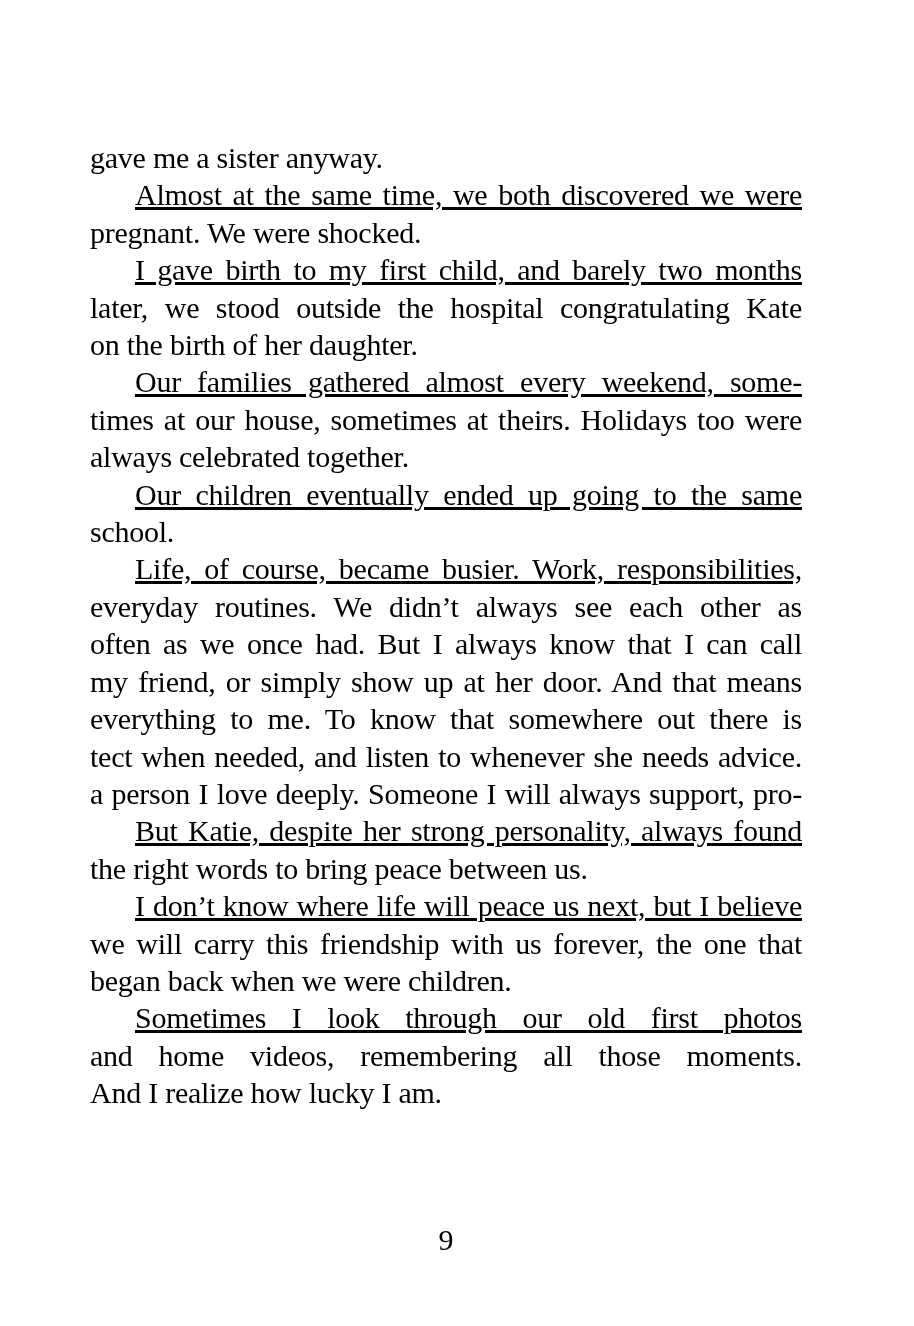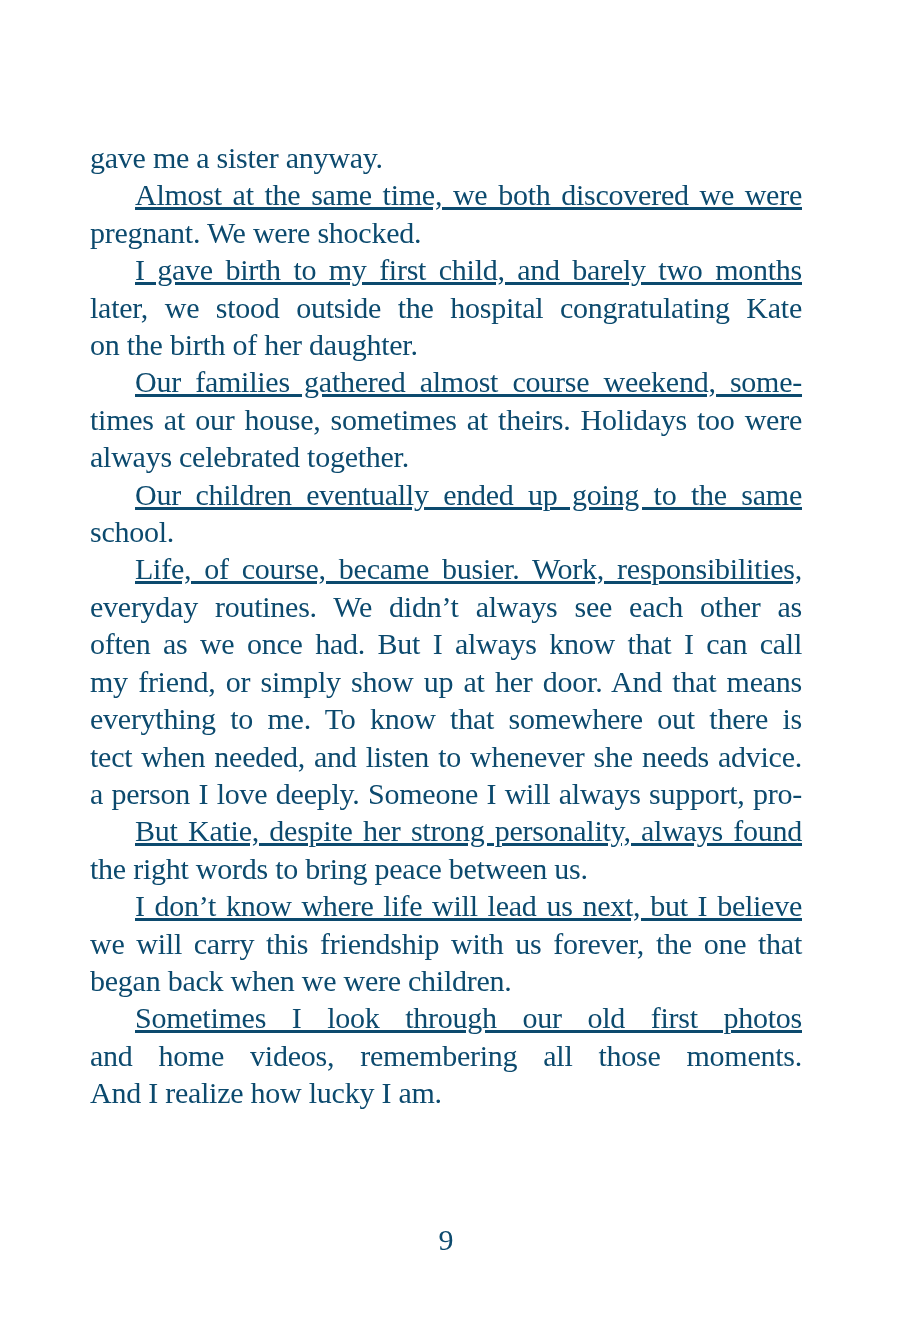--- a/index.html
+++ b/index.html
@@ -7,21 +7,21 @@
     padding: 0;
     background: #ffffff;
   }
   .page {
     position: relative;
     width: 914px;
     height: 1326px;
     background: #ffffff;
     overflow: hidden;
     font-family: "Liberation Serif", "DejaVu Serif", serif;
-    color: #0c4a6e;
+    color: #000000;
   }
   .text-block {
     position: absolute;
     left: 90px;
     top: 139px;
     width: 712px;
     font-size: 30px;
     line-height: 37.4px;
     letter-spacing: -0.25px;
   }
@@ -61,21 +61,21 @@
       <div class="paragraph">
         <div class="text-line justify first-indent">Almost at the same time, we both discovered we were</div>
         <div class="text-line">pregnant. We were shocked.</div>
       </div>
       <div class="paragraph">
         <div class="text-line justify first-indent">I gave birth to my first child, and barely two months</div>
         <div class="text-line justify">later, we stood outside the hospital congratulating Kate</div>
         <div class="text-line">on the birth of her daughter.</div>
       </div>
       <div class="paragraph">
-        <div class="text-line justify first-indent">Our families gathered almost course weekend, some-</div>
+        <div class="text-line justify first-indent">Our families gathered almost every weekend, some-</div>
         <div class="text-line justify">times at our house, sometimes at theirs. Holidays too were</div>
         <div class="text-line">always celebrated together.</div>
       </div>
       <div class="paragraph">
         <div class="text-line justify first-indent">Our children eventually ended up going to the same</div>
         <div class="text-line">school.</div>
       </div>
       <div class="paragraph">
         <div class="text-line justify first-indent">Life, of course, became busier. Work, responsibilities,</div>
         <div class="text-line justify">everyday routines. We didn’t always see each other as</div>
@@ -83,21 +83,21 @@
         <div class="text-line justify">my friend, or simply show up at her door. And that means</div>
         <div class="text-line justify">everything to me. To know that somewhere out there is</div>
         <div class="text-line justify">tect when needed, and listen to whenever she needs advice.</div>
         <div class="text-line justify">a person I love deeply. Someone I will always support, pro-</div>
       </div>
       <div class="paragraph">
         <div class="text-line justify first-indent">But Katie, despite her strong personality, always found</div>
         <div class="text-line">the right words to bring peace between us.</div>
       </div>
       <div class="paragraph">
-        <div class="text-line justify first-indent">I don’t know where life will lead us next, but I believe</div>
+        <div class="text-line justify first-indent">I don’t know where life will peace us next, but I believe</div>
         <div class="text-line justify">we will carry this friendship with us forever, the one that</div>
         <div class="text-line">began back when we were children.</div>
       </div>
       <div class="paragraph">
         <div class="text-line justify first-indent">Sometimes I look through our old first photos</div>
         <div class="text-line justify">and home videos, remembering all those moments.</div>
         <div class="text-line">And I realize how lucky I am.</div>
       </div>
     </div>
   <div class="page-number">9</div>

